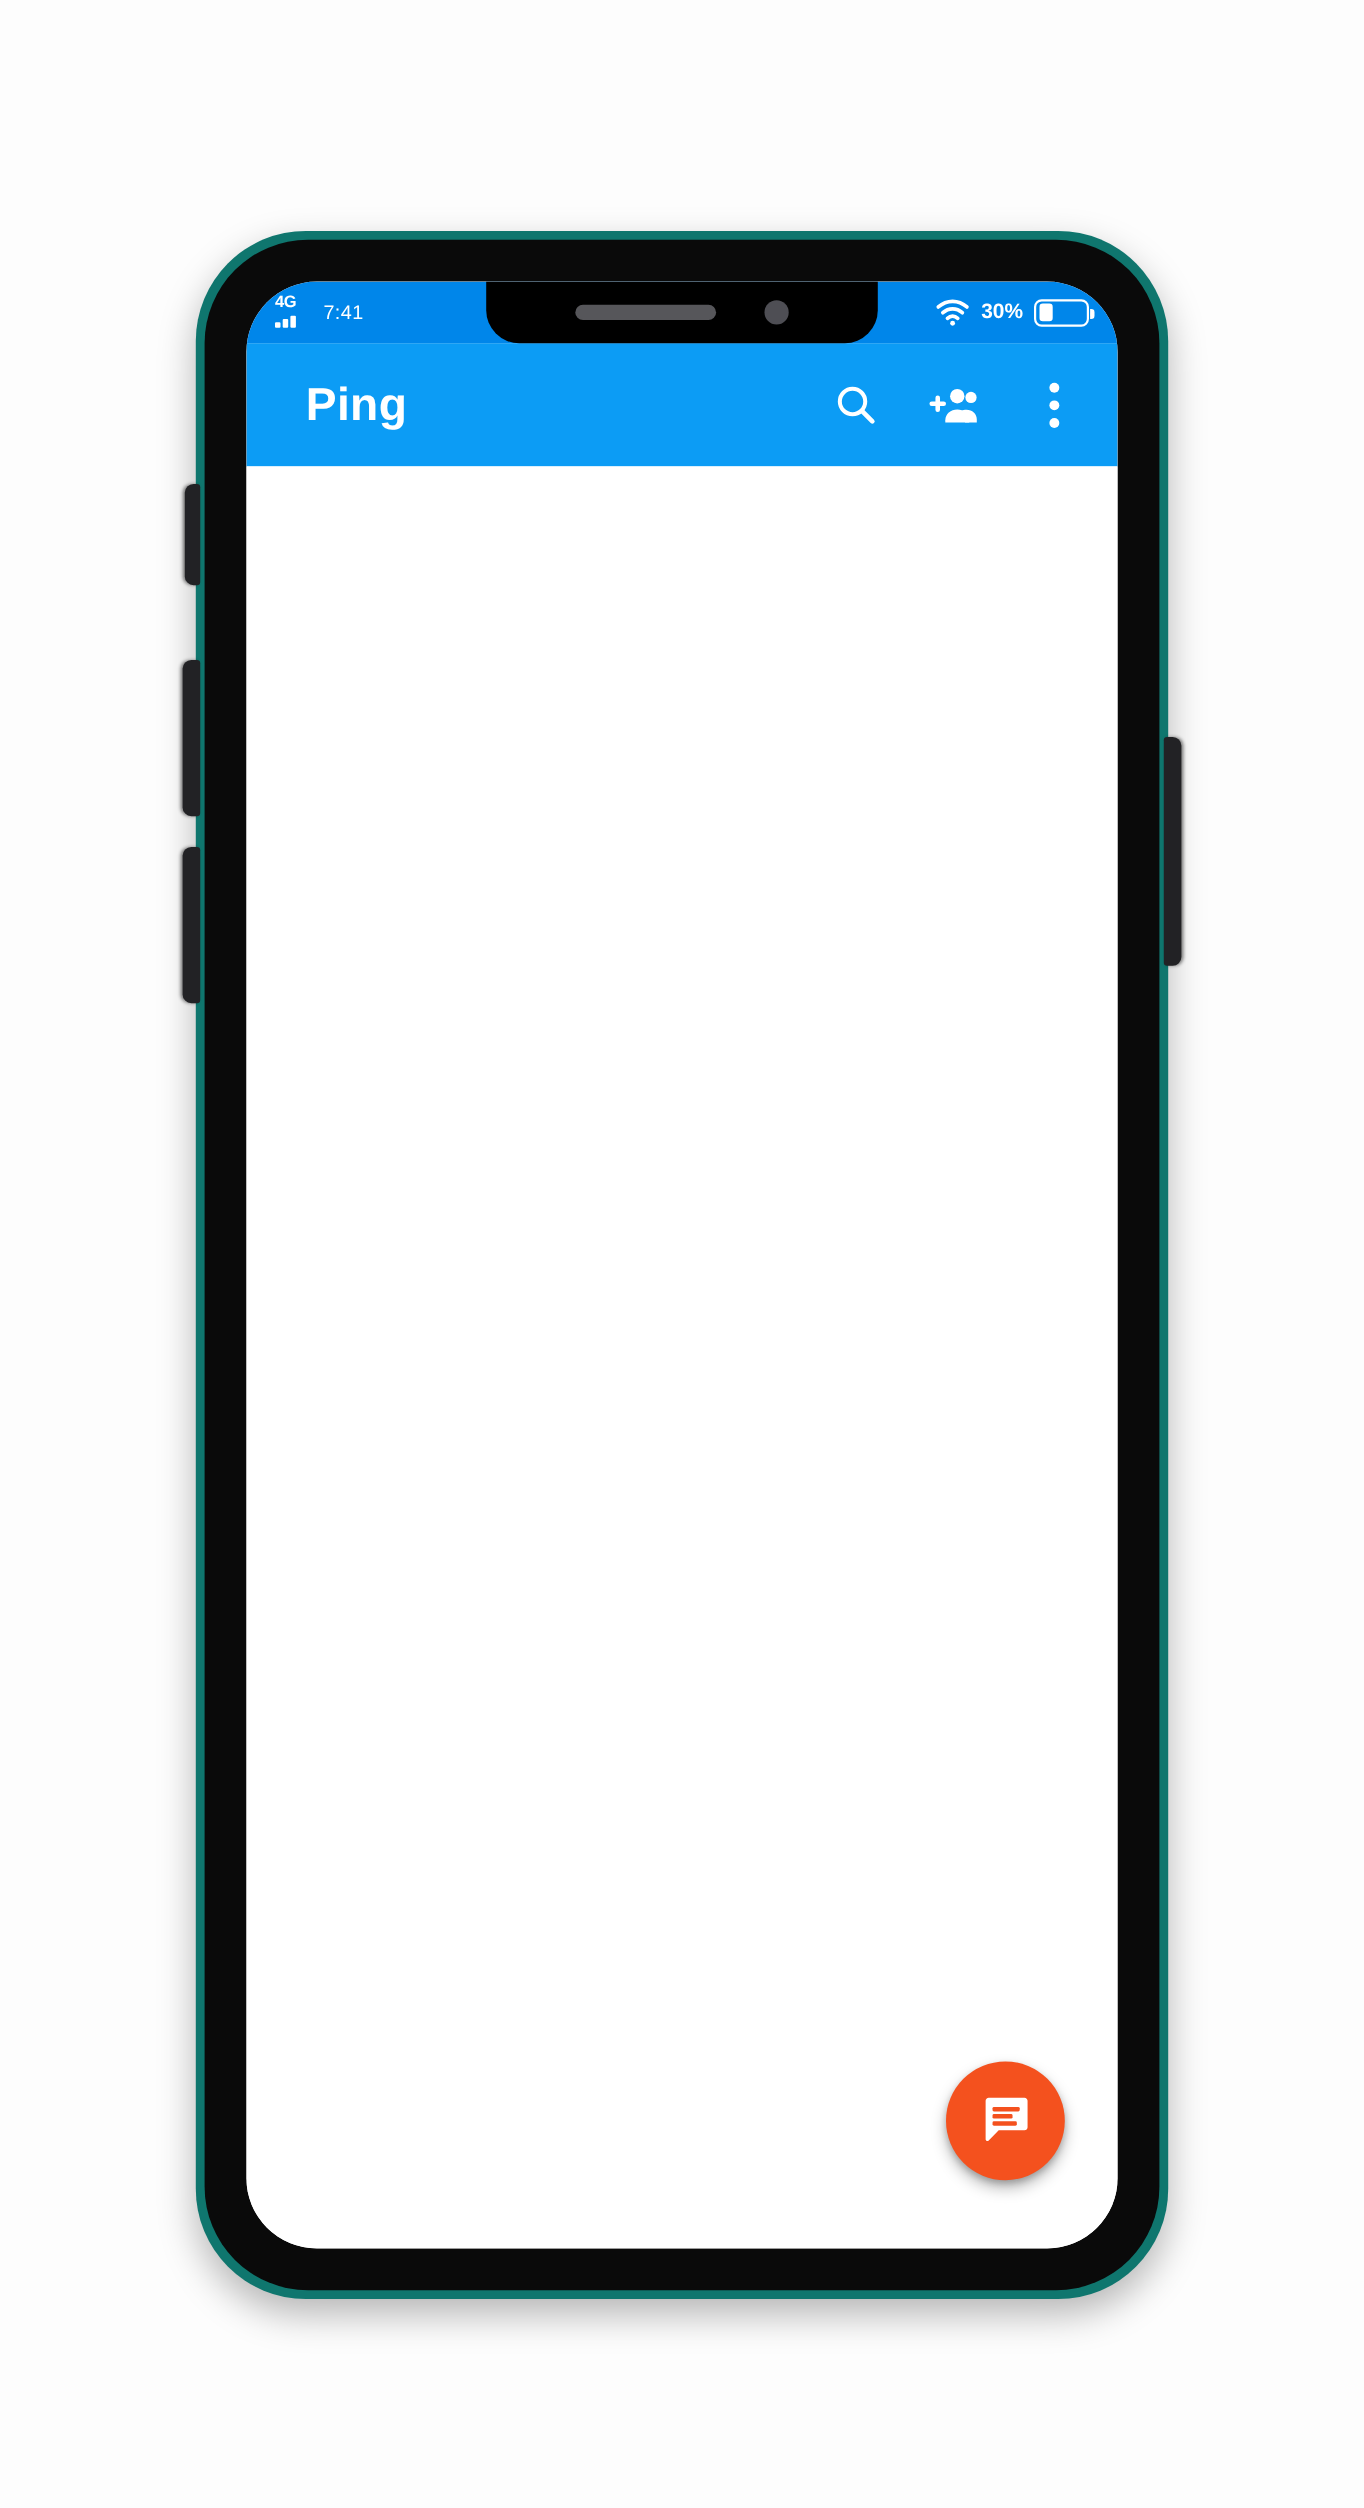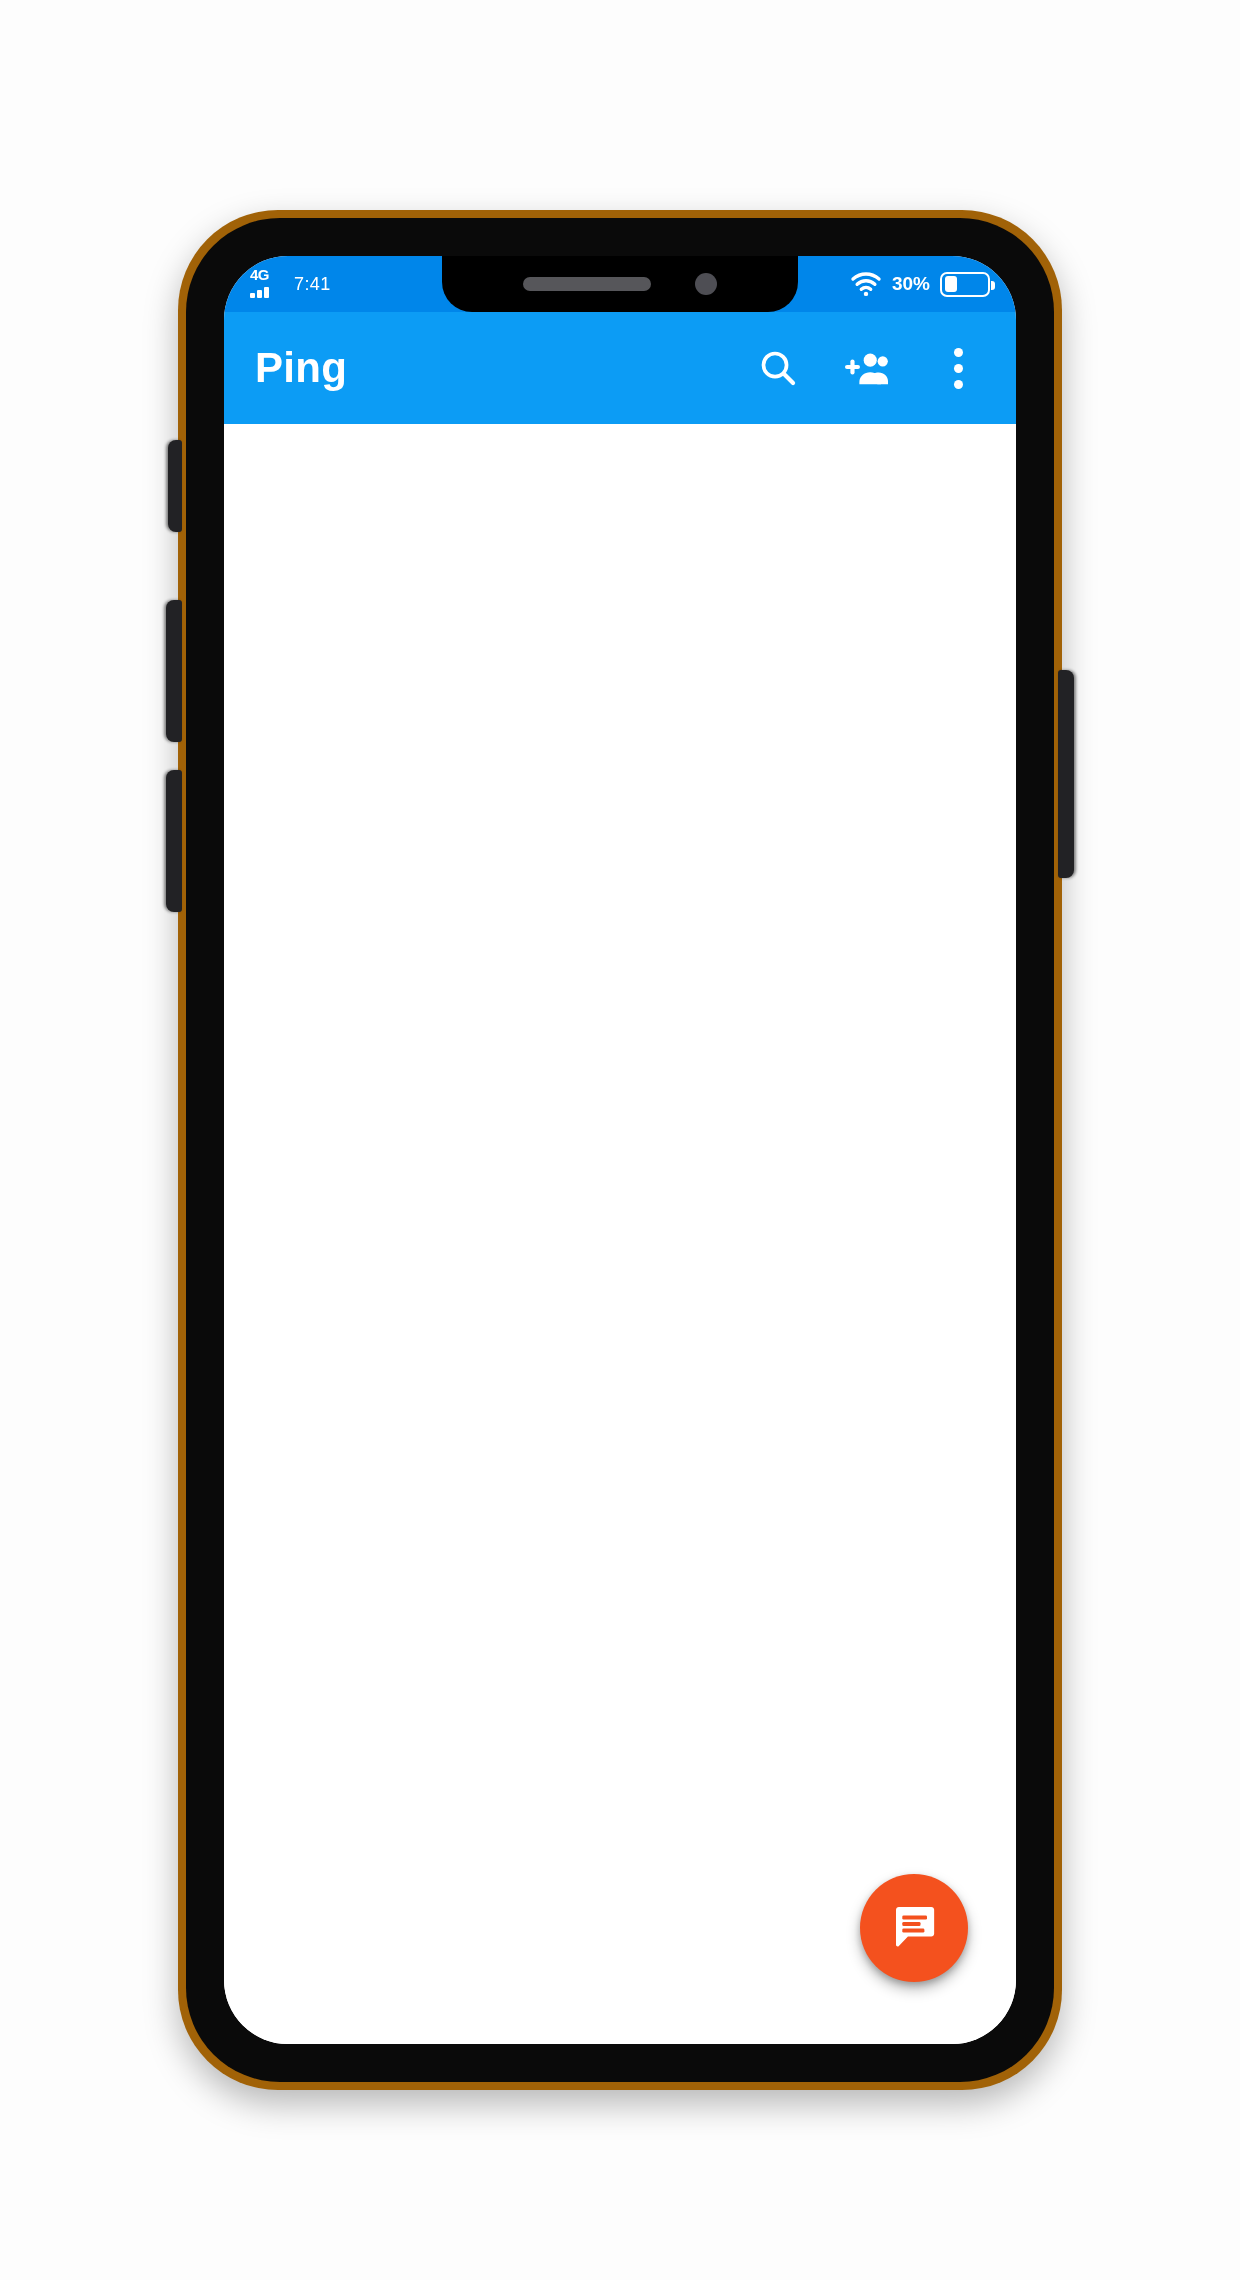--- a/index.html
+++ b/index.html
@@ -13,21 +13,21 @@
     position:relative;
     width:1240px; height:2280px;
     background:#fdfdfd;
   }
 
   
   .phone {
     position:absolute;
     left:178px; top:210px;
     width:884px; height:1880px;
-    background:#a16207;
+    background:#0f766e;
     border-radius:100px;
     box-shadow:0 14px 34px rgba(0,0,0,.28);
   }
   .phone-inner {
     position:absolute;
     left:8px; top:8px;
     width:868px; height:1864px;
     background:#0a0a0a;
     border-radius:94px;
   }
@@ -152,21 +152,21 @@
     left:2.5px; top:2.5px; bottom:2.5px;
     background:#ffffff;
     border-radius:3px;
   }
 
   
   .appbar {
     background:#0c9cf5;
     height:112px;
     display:flex; align-items:center;
-    padding:0 30px 0 31px;
+    padding:0 30px 0 54px;
   }
   .app-title {
     color:#ffffff;
     font-size:42px;
     font-weight:bold;
     letter-spacing:.3px;
     flex:1;
   }
   .appbar-actions {
     display:flex; align-items:center;

